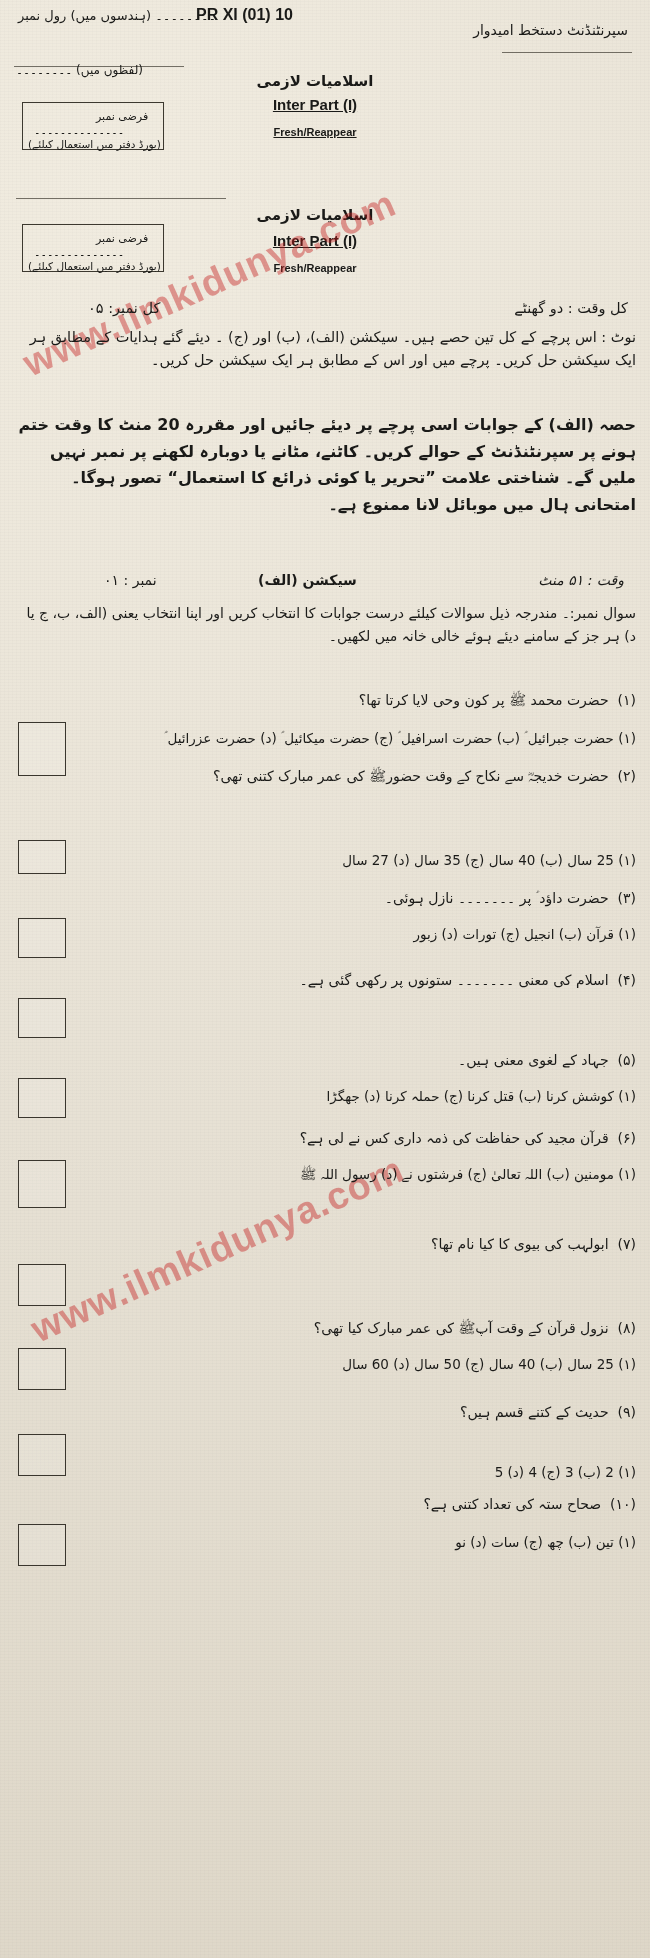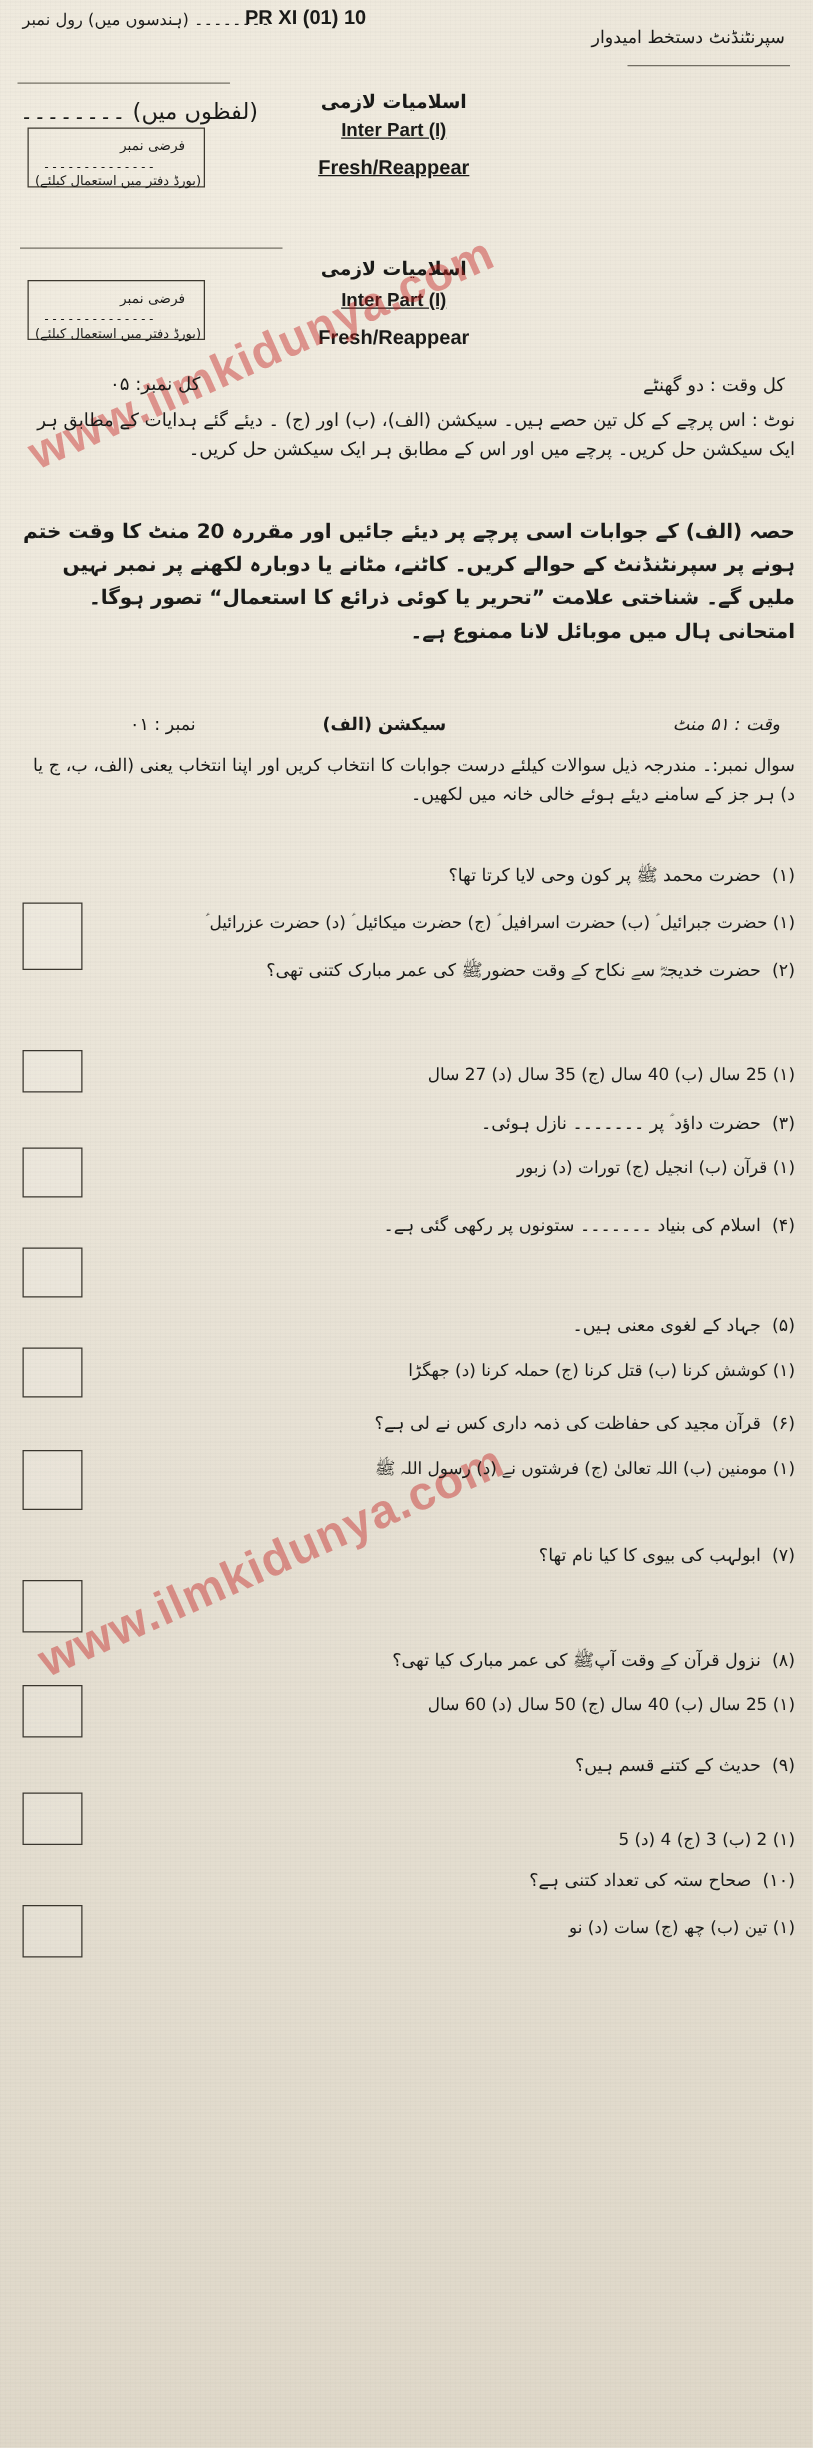--- a/index.html
+++ b/index.html
@@ -34,21 +34,21 @@
   .ctr{text-align:center;}
   .dots{letter-spacing:2px;}
   
   #hdr-left{left:18px;top:8px;font-size:13px;}
   #hdr-code{left:196px;top:6px;font-size:16px;font-weight:bold;font-family:"Liberation Sans",sans-serif;}
   #hdr-right{right:22px;top:22px;font-size:14px;}
   .hline{position:absolute;height:1px;background:#4a453c;opacity:.75;}
   
   .blk-title{font-size:15px;font-weight:bold;}
   .blk-sub{font-size:15px;font-weight:bold;font-family:"Liberation Sans",sans-serif;text-decoration:underline;}
-  .blk-sub2{font-size:16px;font-weight:bold;font-family:"Liberation Sans",sans-serif;}
+  .blk-sub2{font-size:11px;font-weight:bold;font-family:"Liberation Sans",sans-serif;}
   .rollbox{
     position:absolute;
     border:1.5px solid #3c382f;
     width:140px;height:46px;
   }
   .rolltxt{position:absolute;font-size:11px;}
   
   .wm{
     position:absolute;
     color:rgba(196,26,26,0.42);
@@ -107,21 +107,21 @@
 <div class="page">
   <div class="grain"></div>
 
   <div class="row urdu" id="hdr-left">۔۔۔۔۔۔۔۔ (ہندسوں میں) رول نمبر</div>
   <div class="row" id="hdr-code">PR XI (01) 10</div>
   <div class="row urdu" id="hdr-right">سپرنٹنڈنٹ دستخط امیدوار</div>
 
   <div class="hline" style="left:14px;top:66px;width:170px;"></div>
   <div class="hline" style="right:18px;top:52px;width:130px;"></div>
 
-  <div class="row urdu" style="left:16px;top:78px;font-size:18px;">(لفظوں میں) ۔۔۔۔۔۔۔۔</div>
+  <div class="row urdu" style="left:16px;top:63px;font-size:12px;">(لفظوں میں) ۔۔۔۔۔۔۔۔</div>
   <div class="row urdu ctr blk-title" style="left:215px;top:72px;width:200px;">اسلامیات لازمی</div>
   <div class="row ctr blk-sub" style="left:215px;top:96px;width:200px;">Inter Part (I)</div>
   <div class="row ctr blk-sub2" style="left:215px;top:126px;width:200px;text-decoration:underline;">Fresh/Reappear</div>
 
   <div class="rollbox" style="left:22px;top:102px;"></div>
   <div class="rolltxt urdu" style="left:96px;top:110px;">فرضی نمبر</div>
   <div class="rolltxt urdu dots" style="left:34px;top:124px;">۔۔۔۔۔۔۔۔۔۔۔۔۔۔</div>
   <div class="rolltxt urdu" style="left:28px;top:138px;font-size:10.5px;">(بورڈ دفتر میں استعمال کیلئے)</div>
 
   <div class="hline" style="left:16px;top:198px;width:210px;"></div>
@@ -156,21 +156,21 @@
   <div class="ansbox sq" style="top:722px;"></div>
 
   <div class="qline" style="top:768px;"><span>(۲)</span>&nbsp;&nbsp;<span>حضرت خدیجہؓ سے نکاح کے وقت حضورﷺ کی عمر مبارک کتنی تھی؟</span></div>
   <div class="optline" style="top:852px;">(۱) 25 سال   (ب) 40 سال   (ج) 35 سال   (د) 27 سال</div>
   <div class="ansbox" style="top:840px;height:32px;"></div>
 
   <div class="qline" style="top:890px;"><span>(۳)</span>&nbsp;&nbsp;<span>حضرت داؤد ؑ پر ۔۔۔۔۔۔۔ نازل ہوئی۔</span></div>
   <div class="optline" style="top:926px;">(۱) قرآن   (ب) انجیل   (ج) تورات   (د) زبور</div>
   <div class="ansbox" style="top:918px;height:38px;"></div>
 
-  <div class="qline" style="top:972px;"><span>(۴)</span>&nbsp;&nbsp;<span>اسلام کی بنیاد ۔۔۔۔۔۔۔ ستونوں پر رکھی گئی ہے۔</span></div>
+  <div class="qline" style="top:972px;"><span>(۴)</span>&nbsp;&nbsp;<span>اسلام کی معنی ۔۔۔۔۔۔۔ ستونوں پر رکھی گئی ہے۔</span></div>
   <div class="ansbox" style="top:998px;height:38px;"></div>
 
   <div class="qline" style="top:1052px;"><span>(۵)</span>&nbsp;&nbsp;<span>جہاد کے لغوی معنی ہیں۔</span></div>
   <div class="optline" style="top:1088px;">(۱) کوشش کرنا   (ب) قتل کرنا   (ج) حملہ کرنا   (د) جھگڑا</div>
   <div class="ansbox" style="top:1078px;height:38px;"></div>
 
   <div class="qline" style="top:1130px;"><span>(۶)</span>&nbsp;&nbsp;<span>قرآن مجید کی حفاظت کی ذمہ داری کس نے لی ہے؟</span></div>
   <div class="optline" style="top:1166px;">(۱) مومنین   (ب) اللہ تعالیٰ   (ج) فرشتوں نے   (د) رسول اللہ ﷺ</div>
   <div class="ansbox" style="top:1160px;height:46px;"></div>
 

